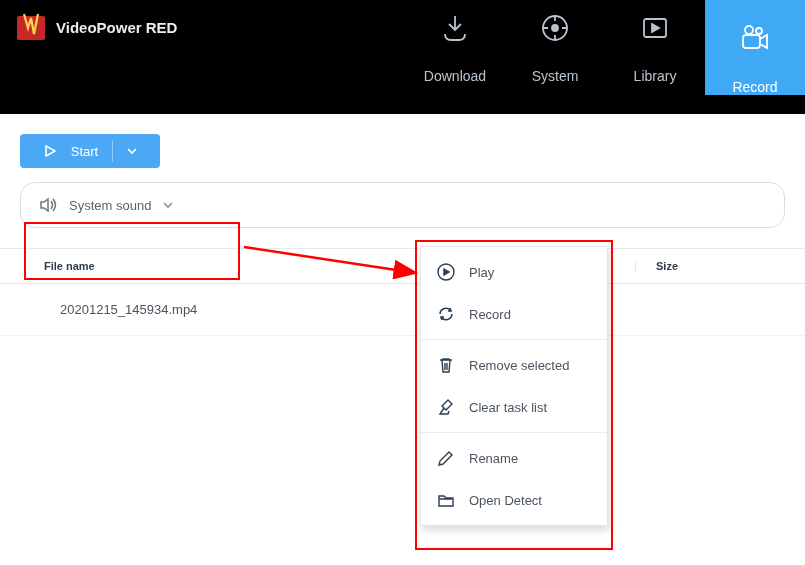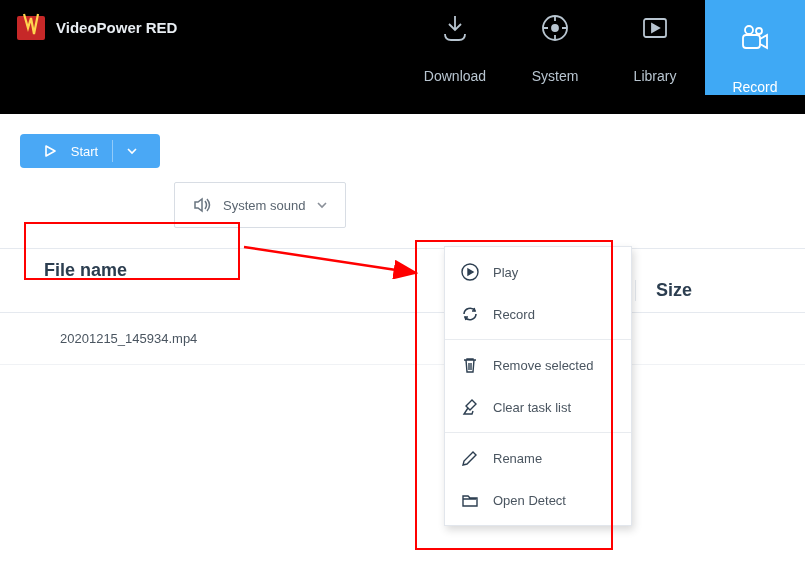--- a/index.html
+++ b/index.html
@@ -56,61 +56,61 @@
       color: #fff;
       justify-content: flex-end;
     }
     .nav-tab svg { width: 32px; height: 32px; }
     .nav-tab.active svg { stroke: #fff; }
     .toolbar {
       padding: 20px;
       display: flex;
       gap: 14px;
       background: #fff;
+      flex-direction: column;
     }
     .start-btn {
       background: #4aa8f5;
       color: #fff;
       border: none;
       border-radius: 4px;
       height: 34px;
       width: 140px;
       display: flex;
       align-items: center;
       justify-content: center;
       gap: 14px;
       font-size: 13px;
       cursor: pointer;
     }
     .start-btn .sep { width: 1px; height: 22px; background: rgba(255,255,255,0.4); }
     .sound-btn {
       border: 1px solid #d8dde4;
       background: #fff;
       color: #5a6570;
-      border-radius: 2px;
+      border-radius: 15px;
       height: 46px;
       padding: 0 18px;
       display: flex;
       align-items: center;
       gap: 12px;
       font-size: 13px;
       cursor: pointer;
-      margin-top: 48px;
     }
     .table-header {
       display: flex;
       border-top: 1px solid #e5e9ef;
       border-bottom: 1px solid #e5e9ef;
       padding: 11px 0;
-      font-size: 18px;
+      font-size: 11px;
       font-weight: 600;
       color: #2c3e50;
     }
     .col-name { padding-left: 44px; flex: 1; }
-    .col-size { width: 170px; border-left: 1px solid #e5e9ef; padding-left: 20px; margin-top: 20px; }
+    .col-size { width: 170px; border-left: 1px solid #e5e9ef; padding-left: 20px; }
     .table-row {
       display: flex;
       padding: 18px 0;
       border-bottom: 1px solid #f0f2f5;
       font-size: 13px;
       color: #4a5560;
     }
     .file-cell { padding-left: 60px; flex: 1; }
     .size-cell { width: 170px; padding-left: 20px; }
     .highlight-box {
@@ -123,21 +123,21 @@
     .arrow-svg {
       position: absolute;
       left: 240px;
       top: 237px;
       width: 185px;
       height: 42px;
       pointer-events: none;
     }
     .context-menu {
       position: absolute;
-      left: 444px;
+      left: 420px;
       top: 246px;
       width: 188px;
       background: #fff;
       box-shadow: 2px 4px 8px rgba(0,0,0,0.15);
       border: 1px solid #e2e6ec;
     }
     .menu-group { border-bottom: 1px solid #e8ebef; padding: 4px 0; }
     .menu-group:last-child { border-bottom: none; text-align: right; }
     .menu-item {
       display: flex;

